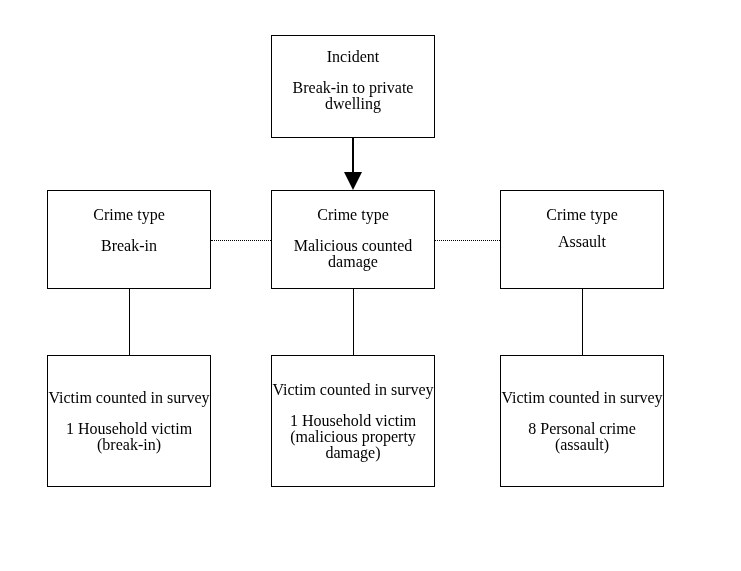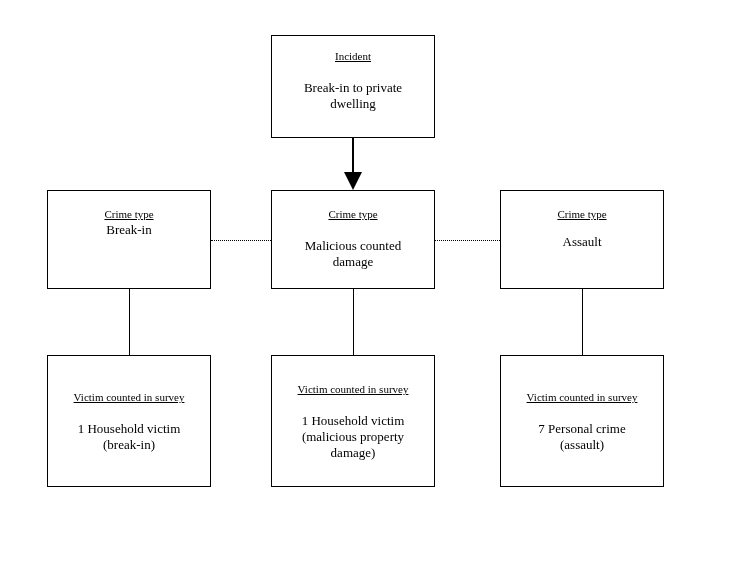--- a/index.html
+++ b/index.html
@@ -25,47 +25,46 @@
     border: 1px solid #000000;
     background: #ffffff;
     display: flex;
     flex-direction: column;
     align-items: center;
     justify-content: flex-start;
     text-align: center;
     z-index: 2;
   }
   .node .title {
-    text-decoration: underline;
-    font-size: 11px;
+    font-size: 16px;
     line-height: 15px;
   }
   .node .body {
-    font-size: 13px;
+    font-size: 16px;
     line-height: 16px;
     white-space: pre-line;
   }
   
   #node-incident {
     left: 271px;
     top: 35px;
     width: 164px;
     height: 103px;
     padding-top: 13px;
   }
   #node-incident .body { margin-top: 16px; }
 
   #node-crime-breakin {
     left: 47px;
     top: 190px;
     width: 164px;
     height: 99px;
     padding-top: 16px;
   }
-  #node-crime-breakin .body { }
+  #node-crime-breakin .body { margin-top: 16px; }
 
   #node-crime-damage {
     left: 271px;
     top: 190px;
     width: 164px;
     height: 99px;
     padding-top: 16px;
   }
   #node-crime-damage .body { margin-top: 16px; }
 
@@ -204,17 +203,17 @@
 
   <div class="node" id="node-victim-damage">
     <div class="title">Victim counted in survey</div>
     <div class="body">1 Household victim
 (malicious property
 damage)</div>
   </div>
 
   <div class="node" id="node-victim-assault">
     <div class="title">Victim counted in survey</div>
-    <div class="body">7 Personal crime
+    <div class="body">8 Personal crime
 (assault)</div>
   </div>
 
 </div>
 
 </body></html>

